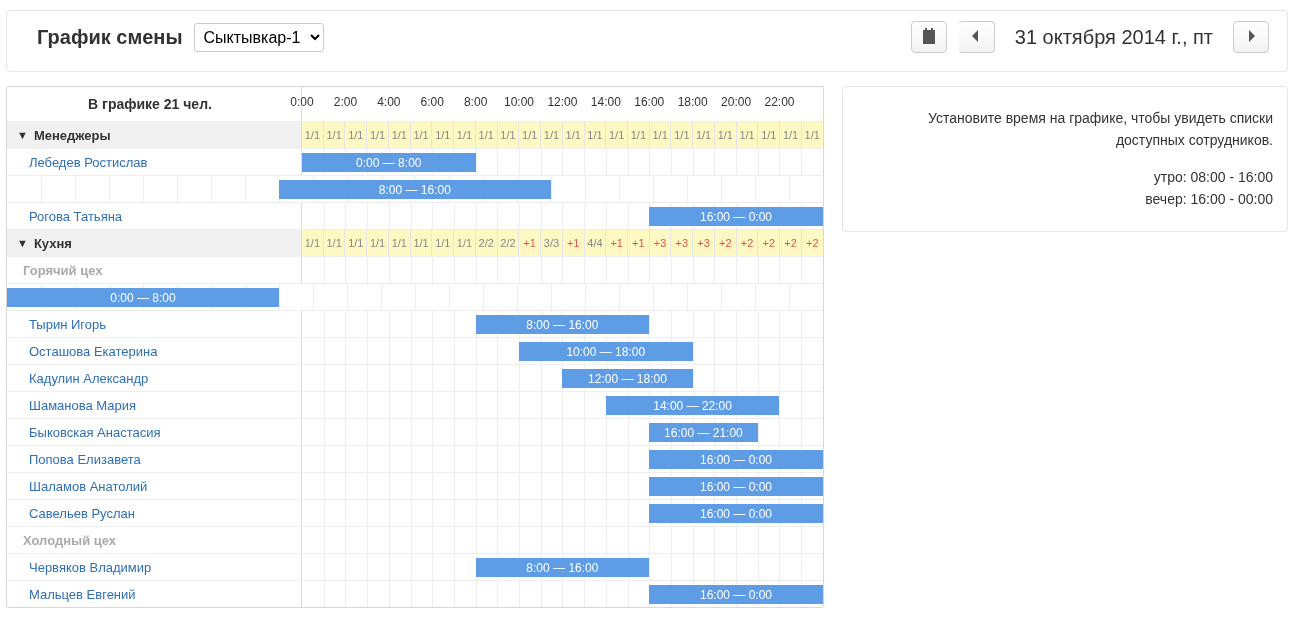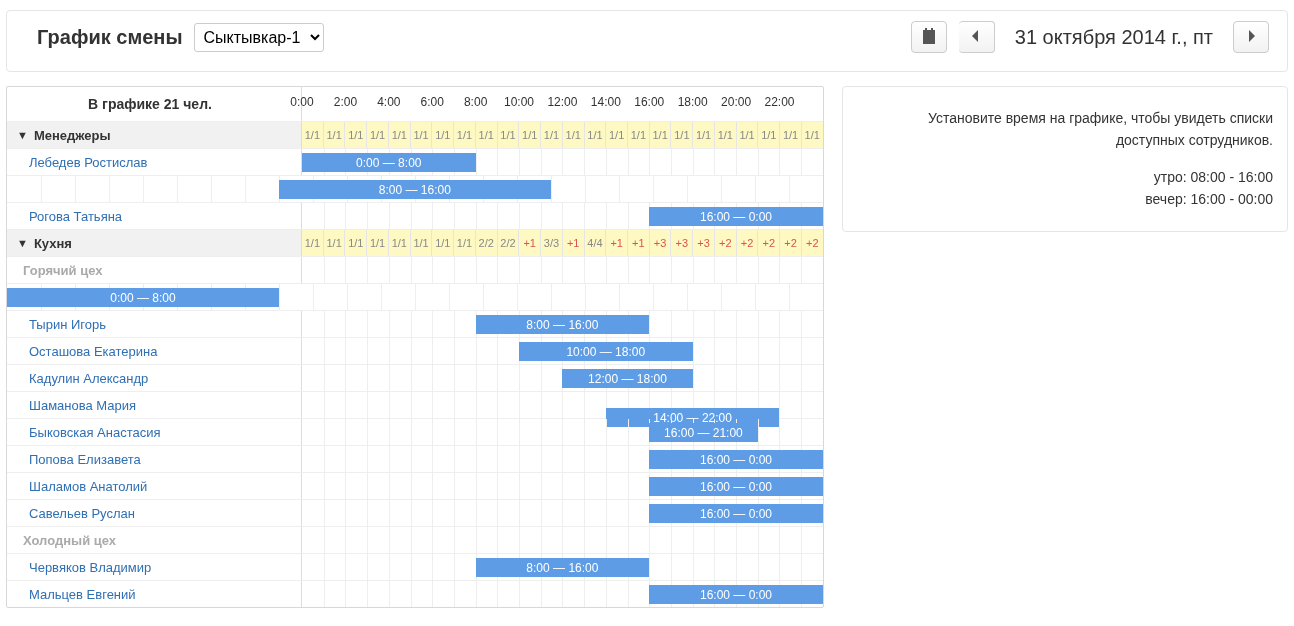--- a/index.html
+++ b/index.html
@@ -651,21 +651,21 @@
             <div class="hour-slot"></div>
             <div class="hour-slot"></div>
             <div class="hour-slot"></div>
             <div class="hour-slot"></div>
             <div class="hour-slot"></div>
             <div class="hour-slot"></div>
             <div class="hour-slot"></div>
             <div class="hour-slot"></div>
             <div class="hour-slot"></div>
           </div>
-          <div class="bar" style="left: 58.3333%; width: 33.3333%; margin-top: 12px;">14:00 — 22:00</div>
+          <div class="bar" style="left: 58.3333%; width: 33.3333%;">14:00 — 22:00</div>
         </div>
       </div>
       <div class="sched-row emp-row">
         <div class="name-cell">
           <span class="emp-link">Быковская Анастасия</span>
         </div>
         <div class="grid-cell">
           <div class="grid-bg">
             <div class="hour-slot"></div>
             <div class="hour-slot"></div>

